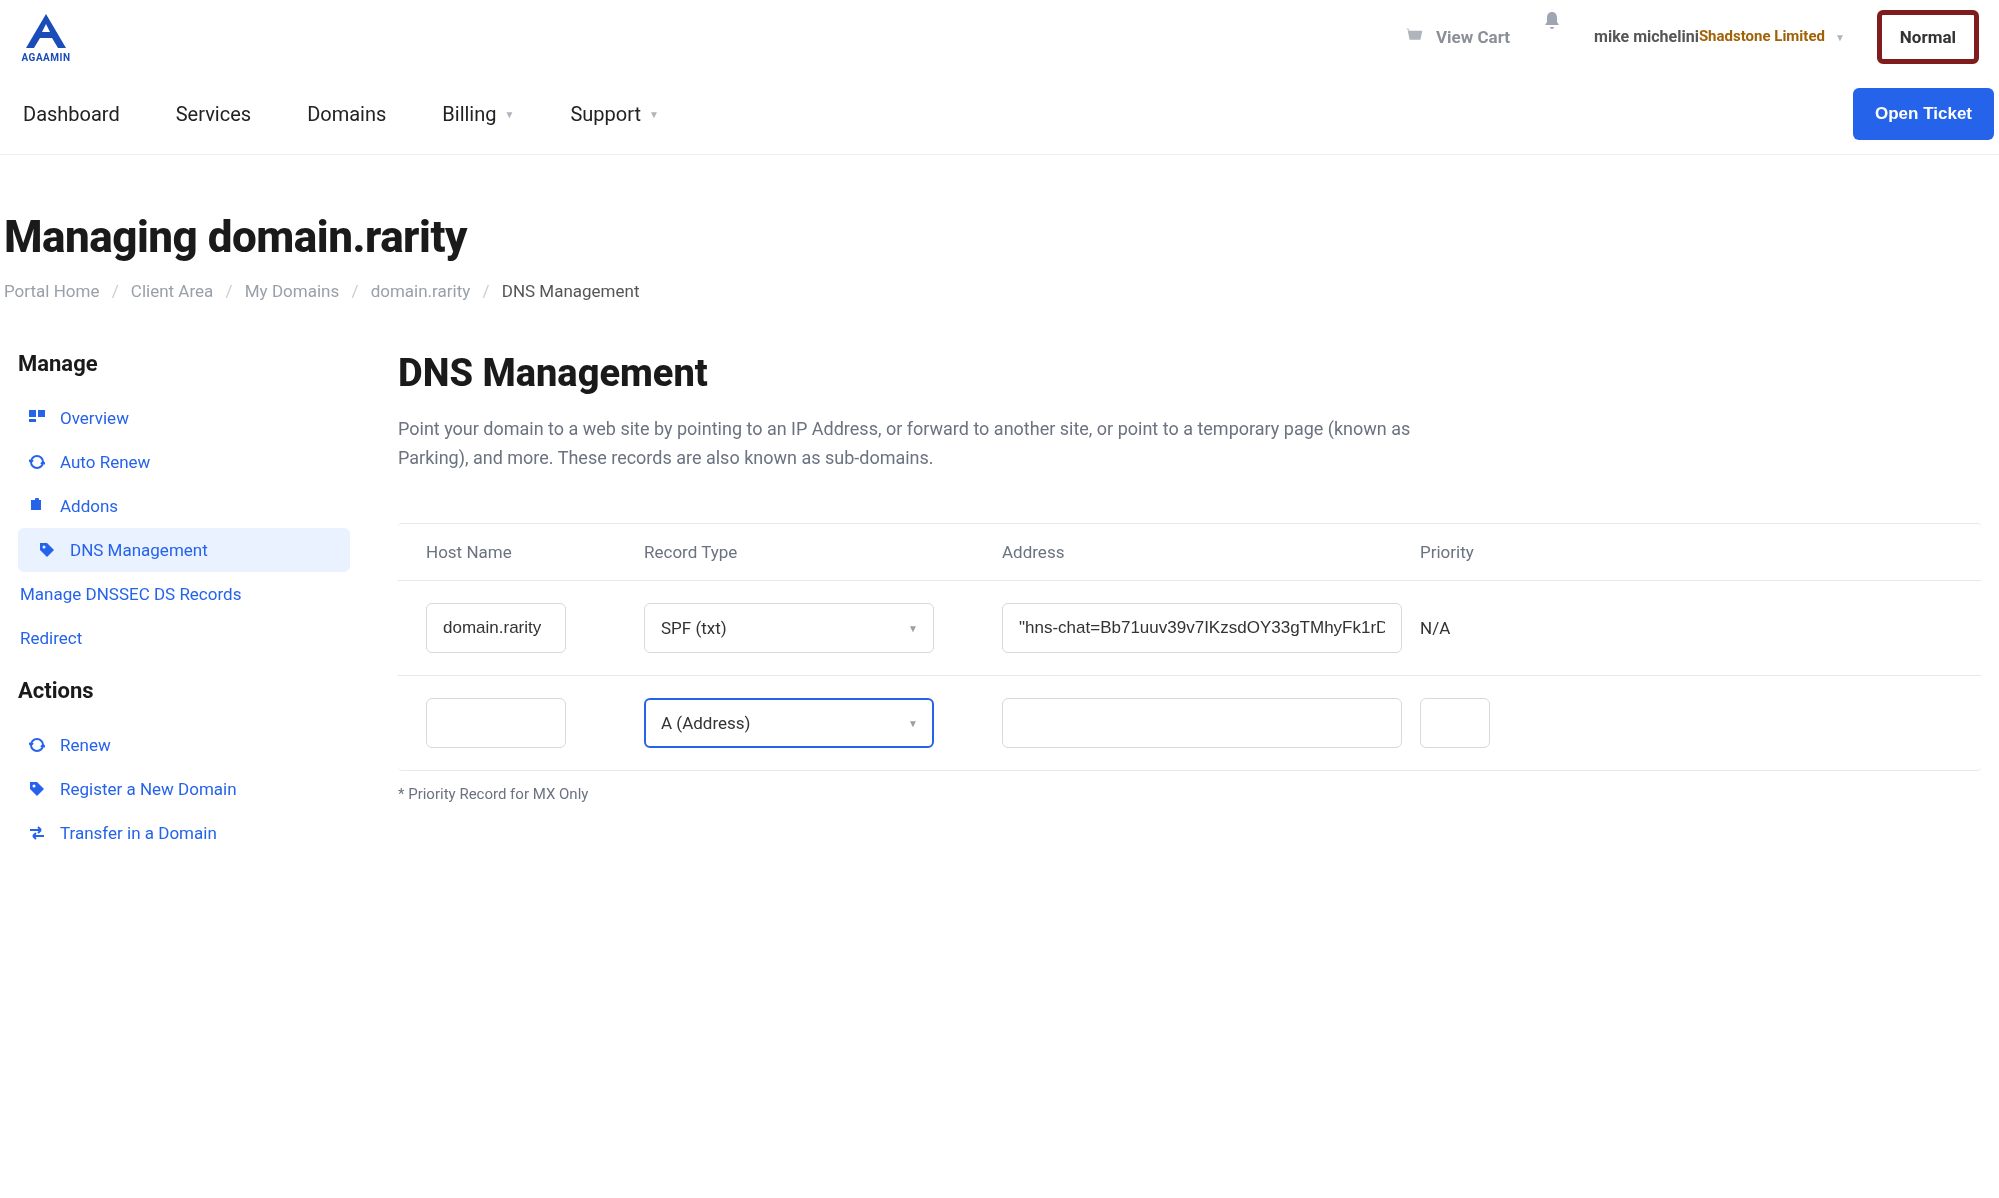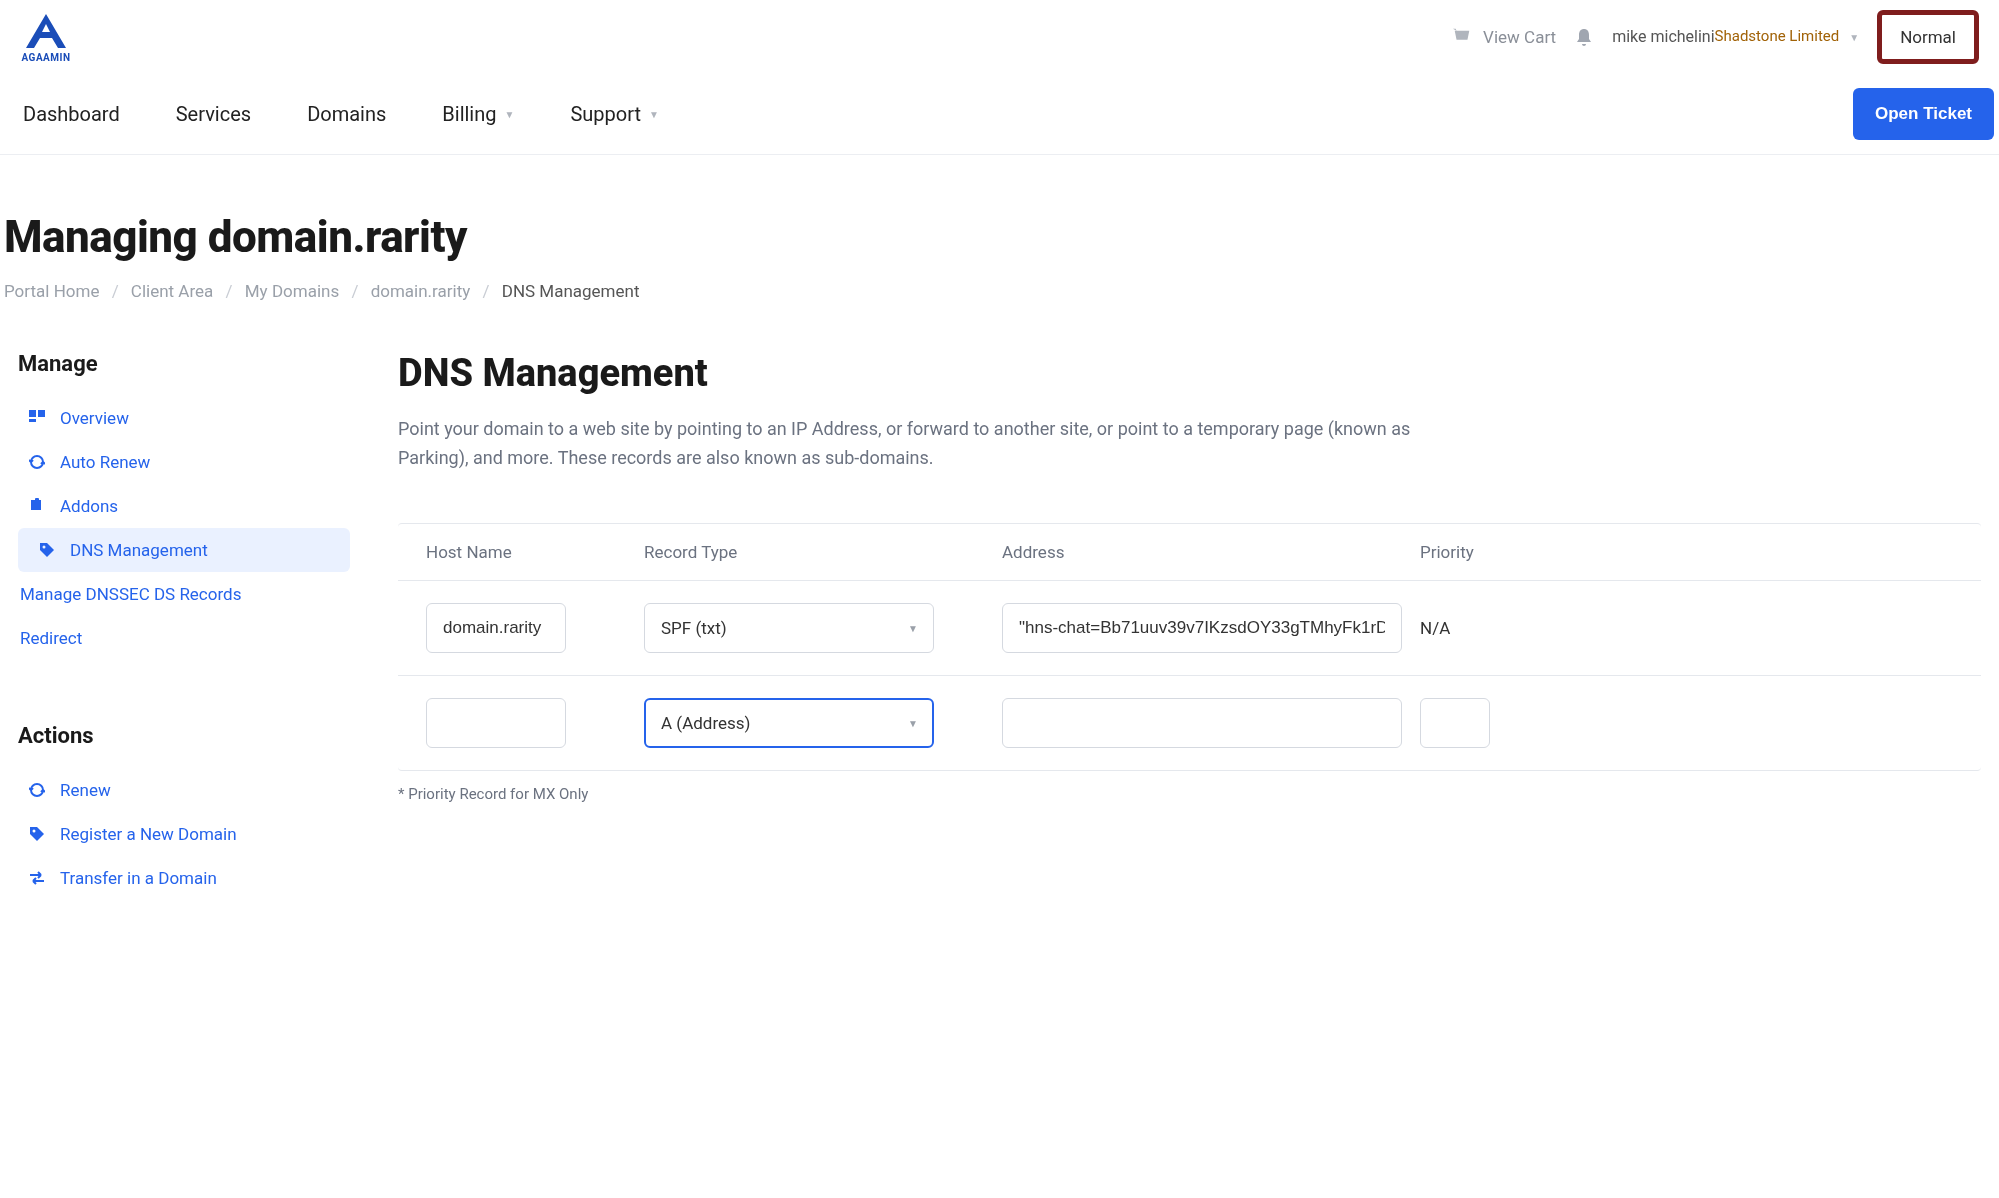--- a/index.html
+++ b/index.html
@@ -33,22 +33,22 @@
       height: 40px;
     }
     .logo-text {
       font-size: 10px;
       font-weight: 700;
       color: #1b4db8;
       letter-spacing: 0.5px;
     }
     .header-right {
       display: flex;
-      align-items: center;
-      gap: 18px;
+      gap: 32px;
+      font-weight: bold;
     }
     .cart-link {
       display: flex;
       align-items: center;
       gap: 10px;
       color: #8a8f98;
       text-decoration: none;
       font-size: 17px;
     }
     .bell-icon {
@@ -151,21 +151,21 @@
       width: 332px;
       flex-shrink: 0;
     }
     .sidebar-heading {
       font-size: 22px;
       font-weight: 700;
       color: #1a1a1a;
       margin-bottom: 20px;
     }
     .sidebar-heading.actions {
-      margin-top: 63px;
+      margin-top: 18px;
     }
     .sidebar-item {
       display: flex;
       align-items: center;
       gap: 14px;
       padding: 12px 10px;
       color: #2563eb;
       font-size: 17px;
       cursor: pointer;
       border-radius: 6px;

